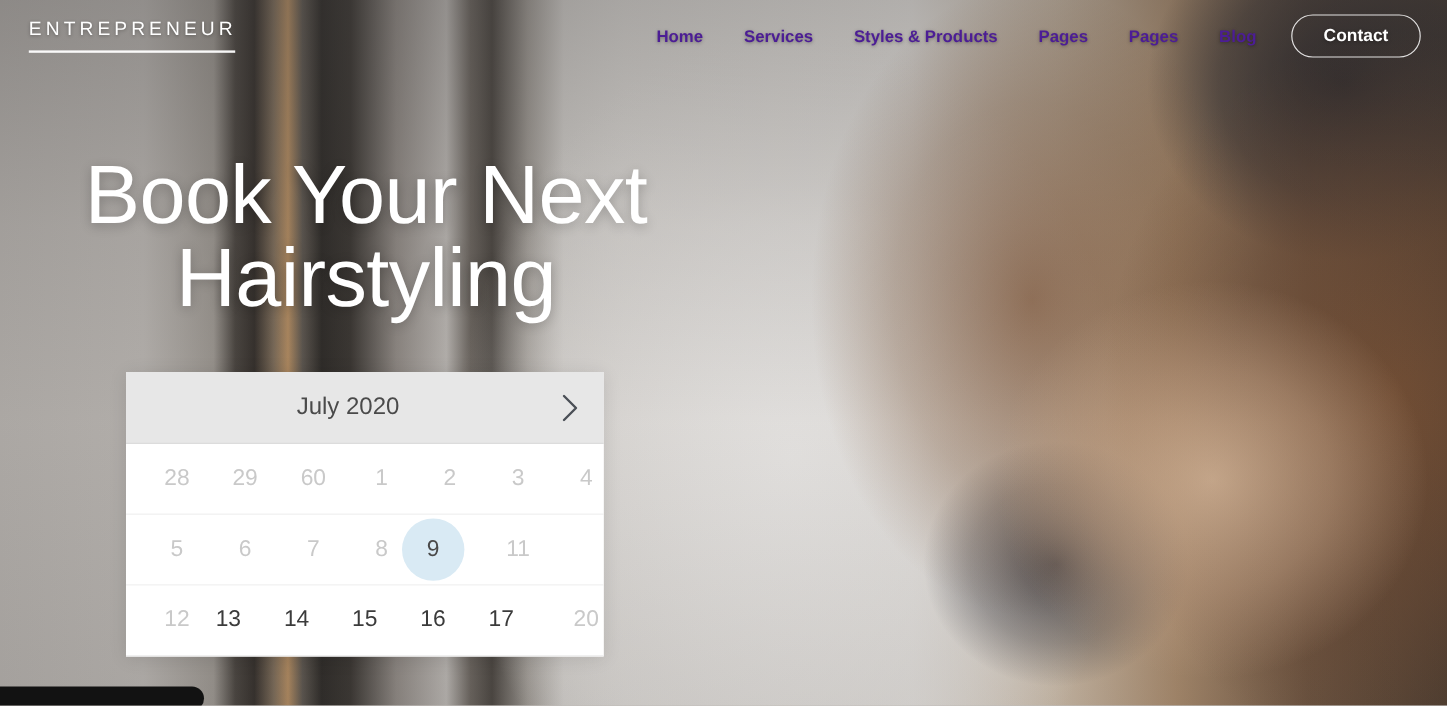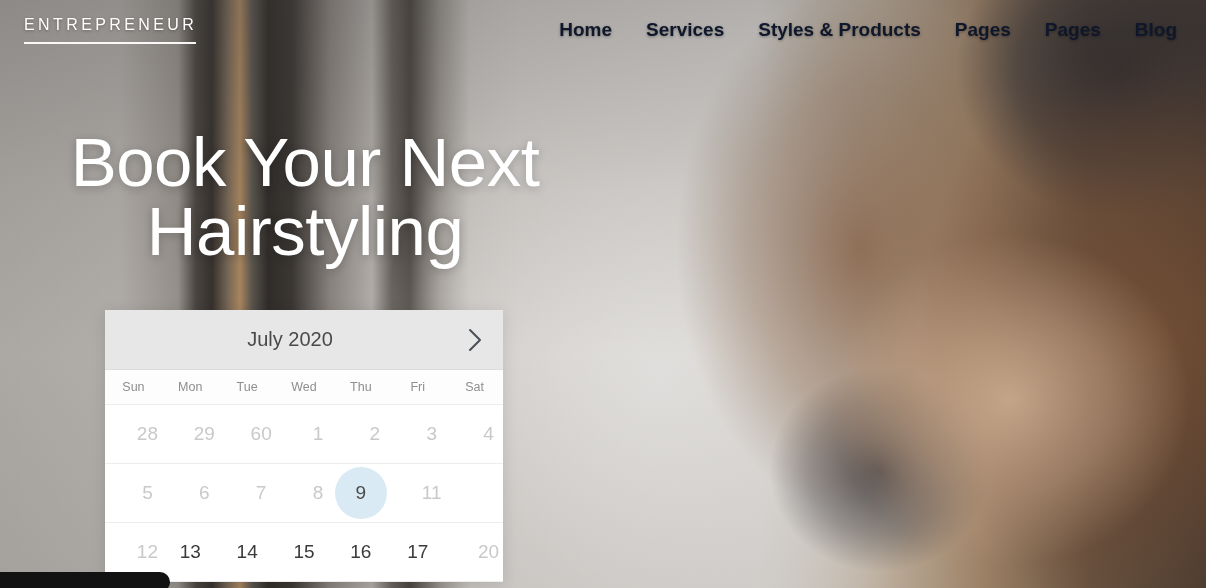--- a/index.html
+++ b/index.html
@@ -48,21 +48,21 @@
   .hero-dim {
     position: absolute; inset: 0;
     background: linear-gradient(180deg, rgba(60,58,58,0.30) 0%, rgba(60,58,58,0.12) 32%, rgba(60,58,58,0.04) 60%, rgba(60,58,58,0.10) 100%);
   }
 
   
   .site-header {
     position: absolute; top: 0; left: 0; right: 0;
     height: 60px;
     display: flex; align-items: center;
-    padding: 0 12px 0 24px;
+    padding: 0 22px 0 24px;
     z-index: 20;
   }
   .brand { display: flex; flex-direction: column; align-items: flex-start; }
   .brand-word {
     color: #ffffff;
     font-size: 16px;
     letter-spacing: 3.4px;
     font-weight: 400;
     line-height: 1;
     text-shadow: 0 1px 3px rgba(0,0,0,0.32);
@@ -73,22 +73,22 @@
     background: #ffffff;
     opacity: 0.95;
   }
 
   .main-nav {
     margin-left: auto;
     display: flex; align-items: center;
     gap: 0;
   }
   .nav-link {
-    color: #0f172a;
-    font-size: 19px;
+    color: #4c1d95;
+    font-size: 14px;
     font-weight: 700;
     text-decoration: none;
     padding: 6px 17px;
     white-space: nowrap;
     text-shadow: 0 1px 3px rgba(0,0,0,0.34);
     cursor: pointer;
   }
   .nav-cta {
     margin-left: 12px;
     color: #ffffff;
@@ -214,20 +214,21 @@
       <div class="brand-rule"></div>
     </div>
 
     <nav class="main-nav">
       <a class="nav-link">Home</a>
       <a class="nav-link">Services</a>
       <a class="nav-link">Styles &amp; Products</a>
       <a class="nav-link">Pages</a>
       <a class="nav-link">Pages</a>
       <a class="nav-link">Blog</a>
+      <a class="nav-cta">Contact</a>
     </nav>
   </header>
 
   <div class="hero-copy">
     <h1 class="hero-title">
       <span>Book Your Next</span>
       <span class="line2">Hairstyling</span>
     </h1>
   </div>
 
@@ -235,29 +236,20 @@
 
     <div class="cal-header">
       <div class="cal-title">July 2020</div>
       <div class="cal-next">
         <svg width="20" height="28" viewBox="0 0 20 28" fill="none" aria-hidden="true">
           <path d="M5 4 L15 14 L5 24" stroke="#4a4f56" stroke-width="2" stroke-linecap="round" stroke-linejoin="round"></path>
         </svg>
       </div>
     </div>
 
-    <div class="cal-weekdays">
-      <div class="cal-weekday">Sun</div>
-      <div class="cal-weekday">Mon</div>
-      <div class="cal-weekday">Tue</div>
-      <div class="cal-weekday">Wed</div>
-      <div class="cal-weekday">Thu</div>
-      <div class="cal-weekday">Fri</div>
-      <div class="cal-weekday">Sat</div>
-    </div>
 
     <div class="cal-week">
       <div class="cal-day muted">
           <span class="pill">28</span>
         </div>
       <div class="cal-day muted">
           <span class="pill">29</span>
         </div>
       <div class="cal-day muted">
           <span class="pill">60</span>

